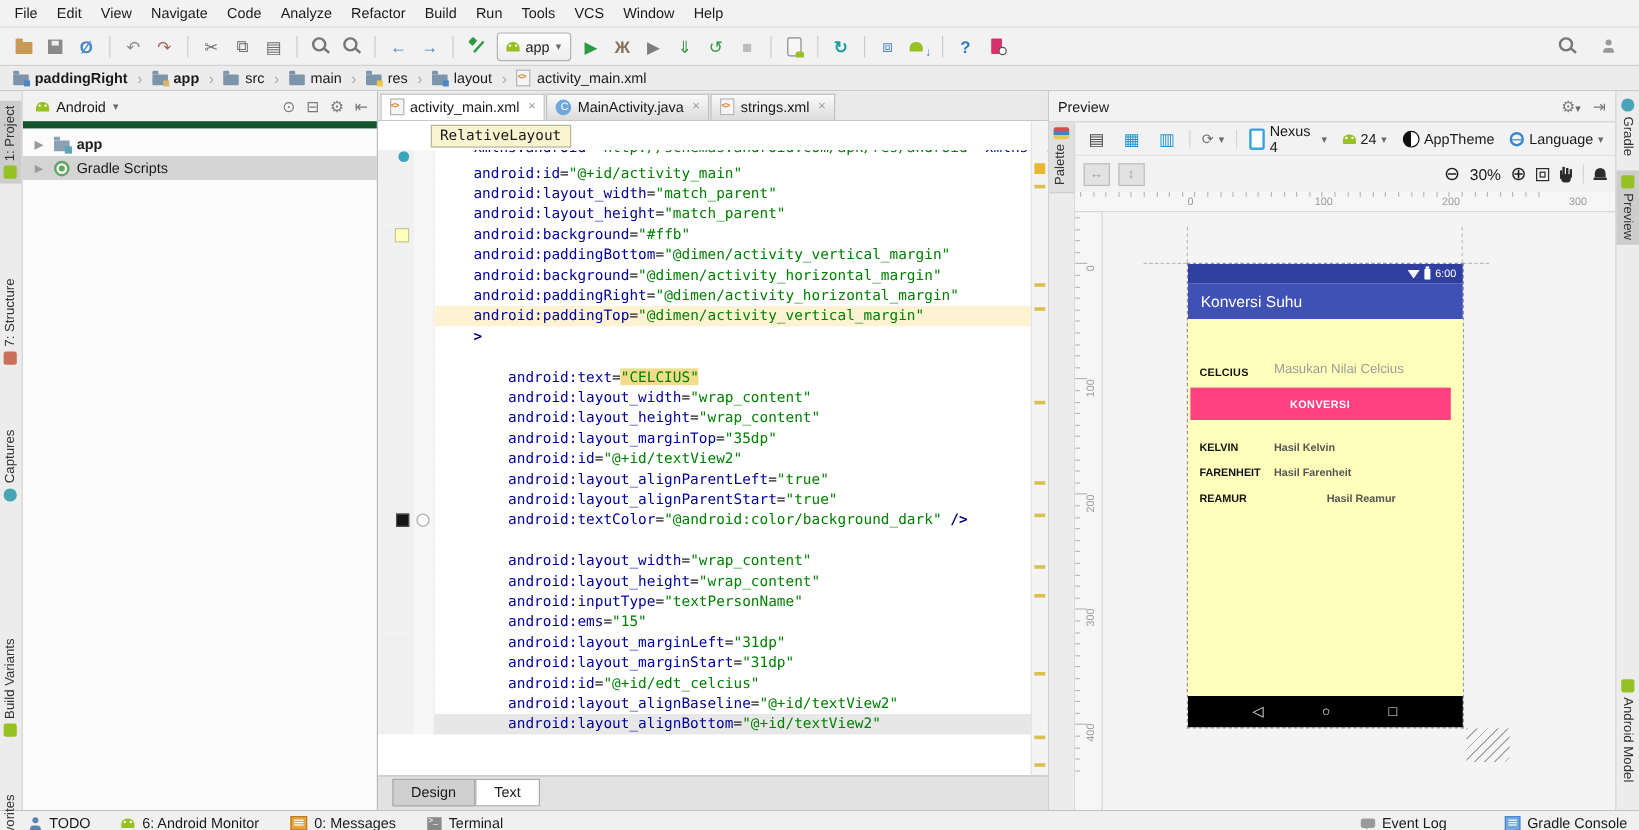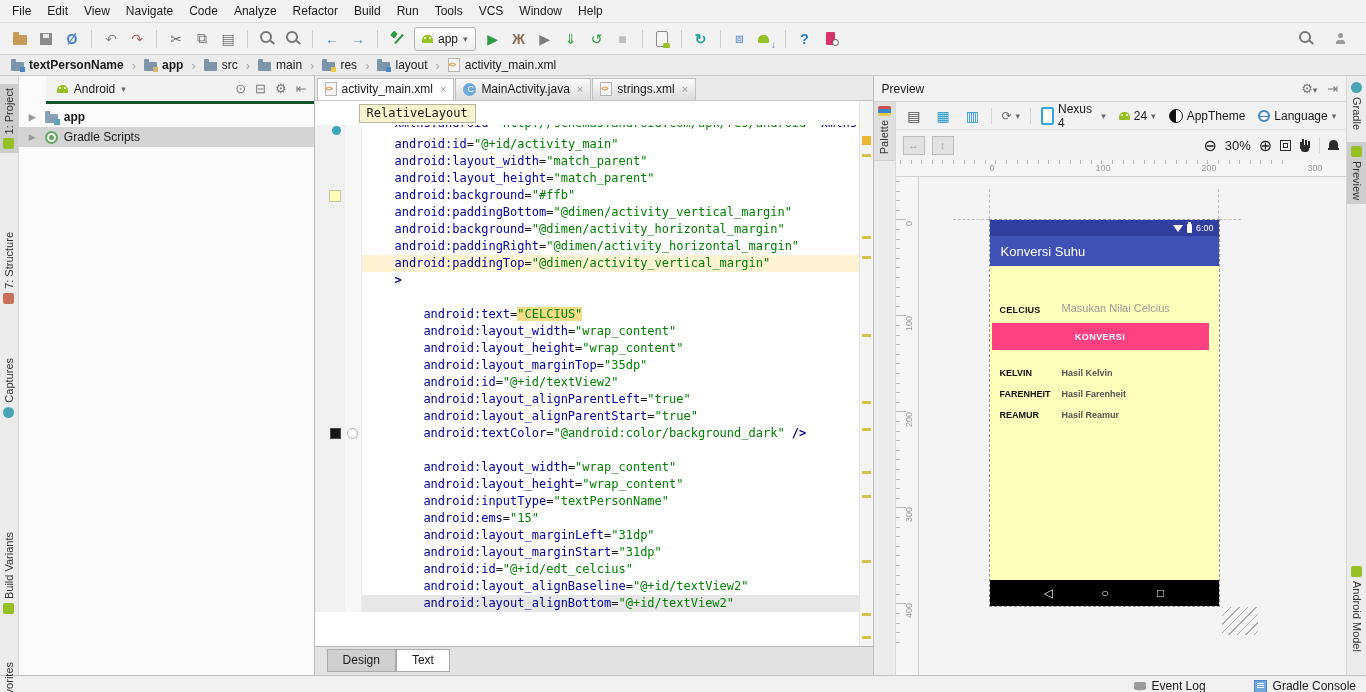--- a/index.html
+++ b/index.html
@@ -35,21 +35,21 @@
   .stripe.right{width:21px;border-left:1px solid #d5d5d5;}
   .stripe-item{position:absolute;left:0;width:100%;display:flex;flex-direction:column;align-items:center;gap:4px;
                font-size:11px;color:#333;padding:4px 0;cursor:default;}
   .stripe-item.active{background:#cdcdcd;}
   .vtext{writing-mode:vertical-rl;transform:rotate(180deg);}
   .vtext-r{writing-mode:vertical-rl;}
   .si{width:11px;height:11px;border-radius:2px;}
 
   
   .project-panel{width:330px;display:flex;flex-direction:column;background:#fbfbfb;border-right:1px solid #bcbcbc;}
-  .pp-header{height:25px;display:flex;align-items:center;padding:0 7px;background:#f2f2f2;border-bottom:3px solid #14532d;margin-left:27px;}
+  .pp-header{height:25px;display:flex;align-items:center;padding:0 7px;background:#f2f2f2;border-bottom:6px solid #14532d;}
   .pp-sel{display:flex;align-items:center;gap:6px;padding:2px 4px;}
   .pp-icons{margin-left:auto;display:flex;align-items:center;gap:9px;color:#7b7b7b;font-size:13px;}
   .pp-tree{flex:1;padding-top:3px;}
   .tree-row{display:flex;align-items:center;height:20px;padding-left:10px;gap:6px;}
   .tree-row.selected{background:#d4d4d4;}
   .tree-row .arrow{color:#9a9a9a;font-size:9px;width:10px;}
   .tree-row.bold{font-weight:bold;}
 
   
   .editor{width:558px;display:flex;flex-direction:column;background:#ffffff;border-right:1px solid #bcbcbc;position:relative;}
@@ -291,21 +291,21 @@
         </span>
       <span class="tb-icon">
           <span class="icon i-person"></span>
         </span>
     </div>
   </div>
 
   <div class="crumbs">
       <span class="crumb bold">
         <span class="icon i-fold c-blue"></span>
-        <span>textPersonName</span>
+        <span>paddingRight</span>
       </span>
       <span class="crumb-sep">›</span>
       <span class="crumb bold">
         <span class="icon i-fold c-tan"></span>
         <span>app</span>
       </span>
       <span class="crumb-sep">›</span>
       <span class="crumb">
         <span class="icon i-fold"></span>
         <span>src</span>
@@ -813,21 +813,21 @@
                   <div class="ph-btn">KONVERSI</div>
                   <div>
                       <div class="ph-row" style="top: 102px;">
                         <span class="lbl">KELVIN</span>
                         <span class="val">Hasil Kelvin</span>
                       </div>
                       <div class="ph-row" style="top: 123px;">
                         <span class="lbl">FARENHEIT</span>
                         <span class="val">Hasil Farenheit</span>
                       </div>
-                      <div class="ph-row" style="top: 144px;">
+                      <div class="ph-row" style="top: 144px; gap: 44px;">
                         <span class="lbl">REAMUR</span>
                         <span class="val">Hasil Reamur</span>
                       </div>
                     </div>
                 </div>
                 <div class="ph-nav">
                     <span>◁</span>
                     <span>○</span>
                     <span>□</span>
                   </div>
@@ -849,20 +849,38 @@
           <span class="vtext-r">Preview</span>
         </div>
         <div class="stripe-item" style="top: 486px;">
           <span class="icon si si-green"></span>
           <span class="vtext-r">Android Model</span>
         </div>
       </div>
   </div>
 
   <div class="statusbar">
+    <span class="sb-lgroup" style="display:flex;align-items:center;margin-left:14px;">
+        <span class="sb-item">
+          <span class="icon i-todo"></span>
+          <span>TODO</span>
+        </span>
+        <span class="sb-item">
+          <span class="icon i-android"></span>
+          <span>6: Android Monitor</span>
+        </span>
+        <span class="sb-item">
+          <span class="icon i-msg"></span>
+          <span>0: Messages</span>
+        </span>
+        <span class="sb-item">
+          <span class="icon i-term"></span>
+          <span>Terminal</span>
+        </span>
+      </span>
     <span class="sb-rgroup">
         <span class="sb-item r">
           <span class="icon i-bubble"></span>
           <span>Event Log</span>
         </span>
         <span class="sb-item r">
           <span class="icon i-console"></span>
           <span>Gradle Console</span>
         </span>
       </span>

